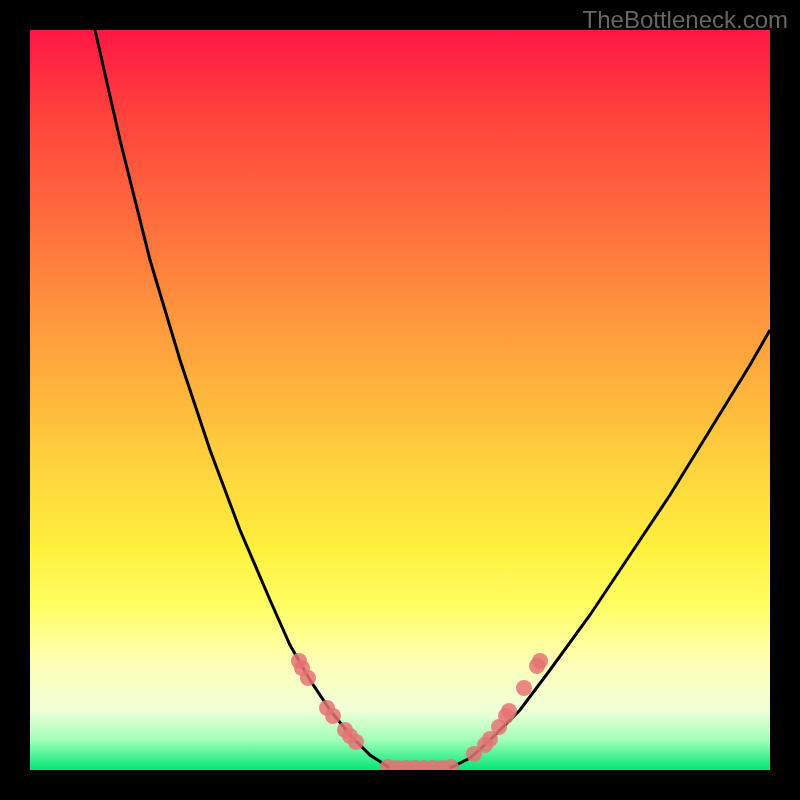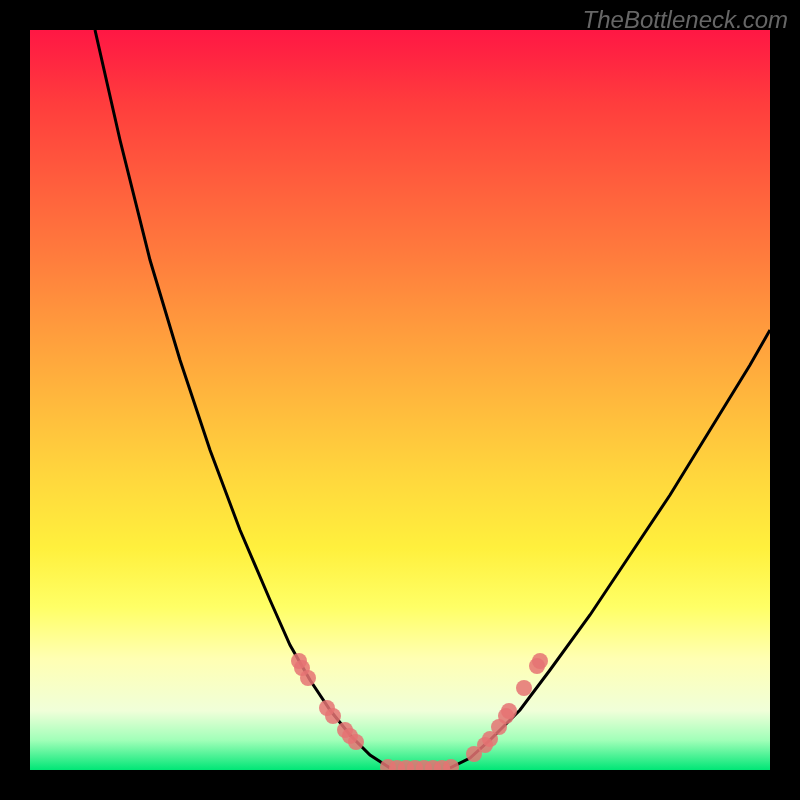--- a/index.html
+++ b/index.html
@@ -31,21 +31,20 @@
       #a0ffb8 96%,
       #00e676 100%);
   }
   .watermark {
     position: absolute;
     top: 6px;
     right: 12px;
     color: #666;
     font-size: 24px;
     font-weight: 500;
-    font-style: italic;
   }
   svg.curve {
     position: absolute;
     top: 0;
     left: 0;
     width: 740px;
     height: 740px;
   }
 </style>
 </head>

